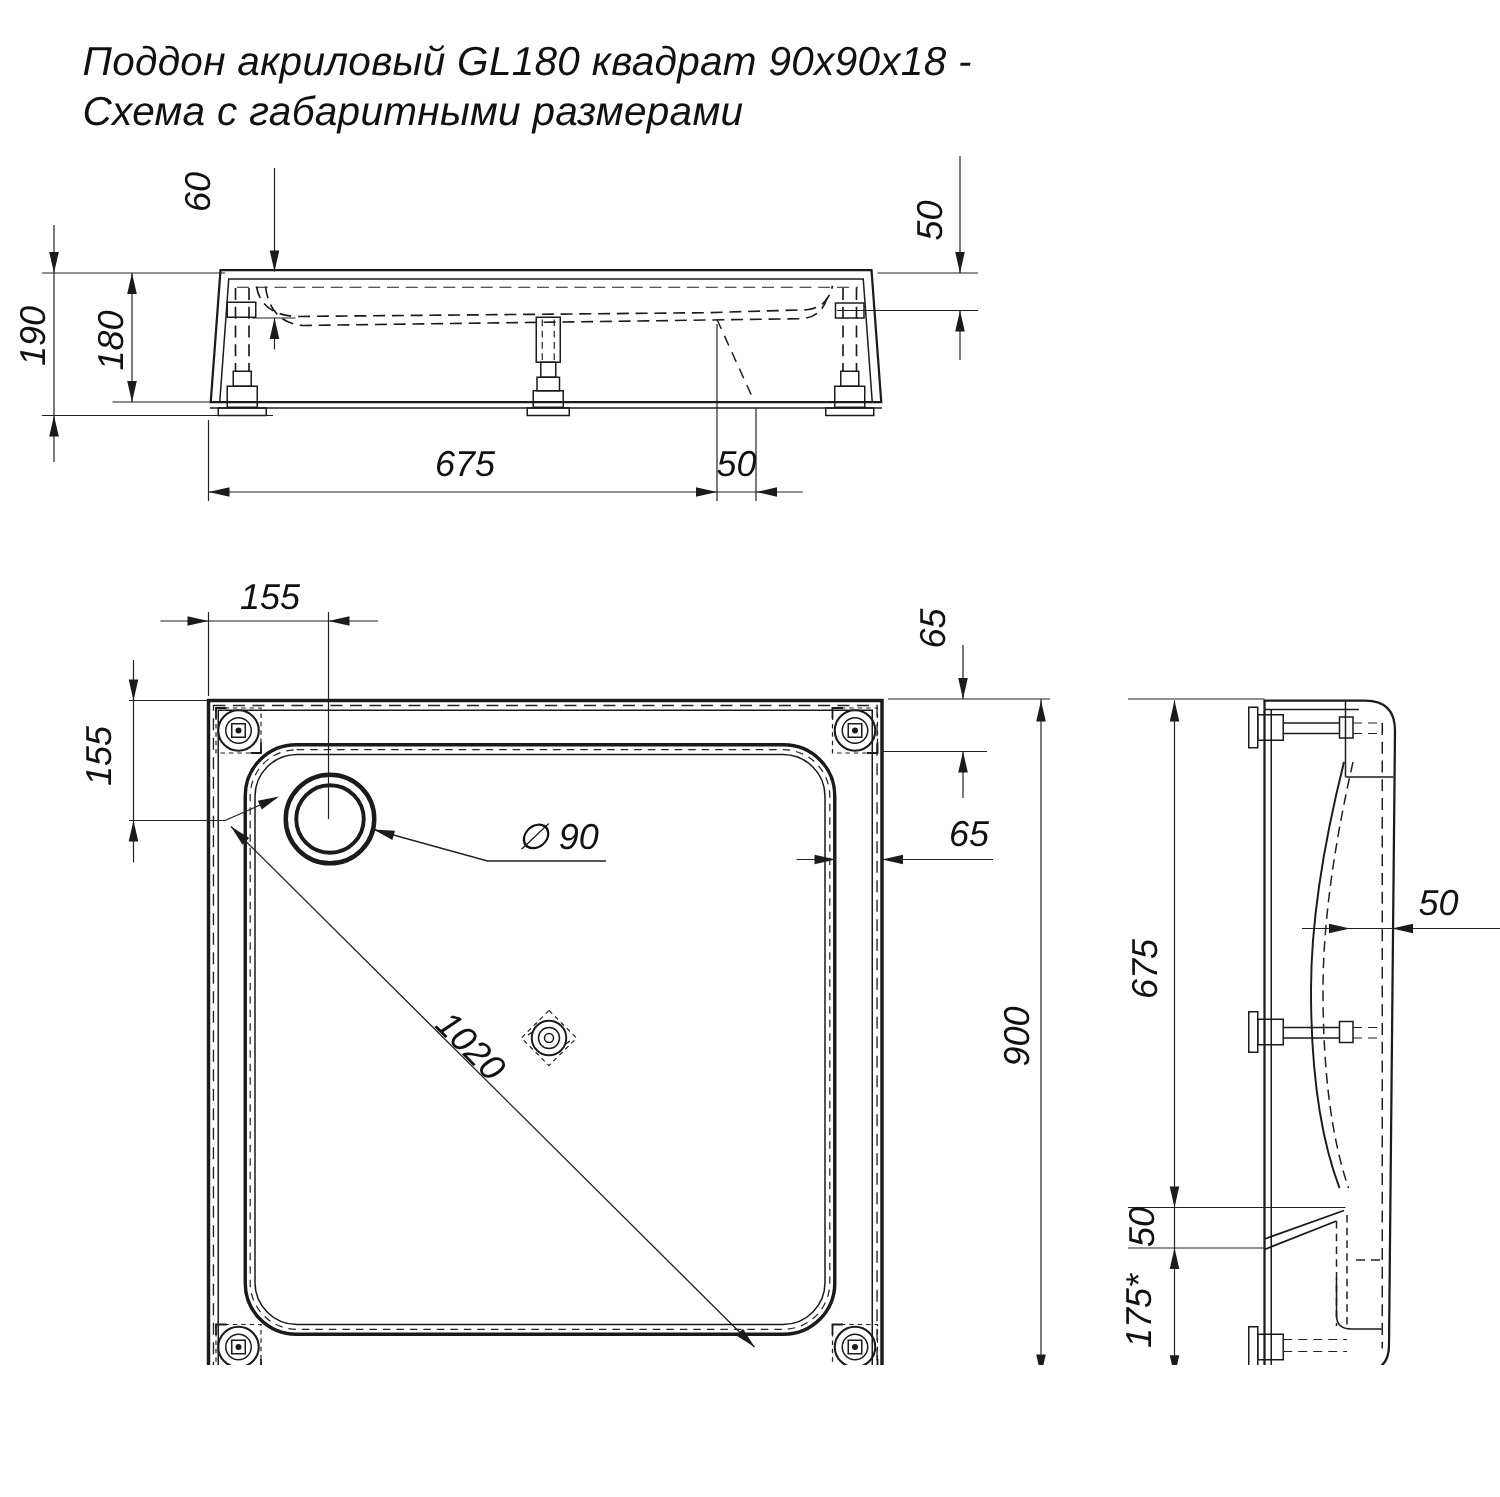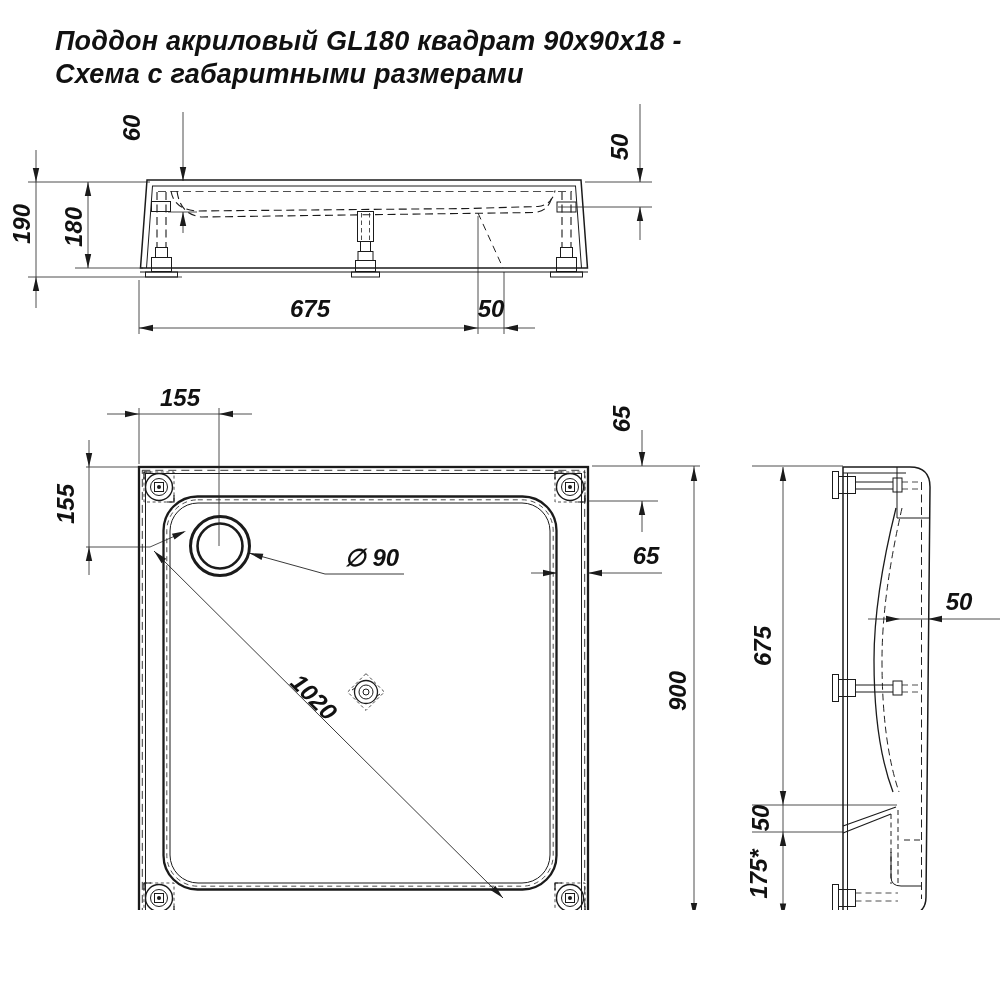--- a/index.html
+++ b/index.html
@@ -1,16 +1,16 @@
 <!DOCTYPE html>
 <html><head>
 <meta charset="utf-8">
 <style>
   html,body{margin:0;padding:0;background:#ffffff;}
-  .page{width:1000px;height:910px;background:#fff;position:relative;overflow:hidden;font-weight:bold;}
+  .page{width:1000px;height:910px;background:#fff;position:relative;overflow:hidden;}
   svg{display:block;}
   text{font-family:"Liberation Sans",sans-serif;font-style:italic;fill:#111;}
   .ttl{font-size:27px;letter-spacing:.2px;}
   .dimtxt{font-size:24px;}
   .ln{stroke:#1b1b1b;fill:none;stroke-width:1.5;stroke-linecap:butt;}
   .bold{stroke-width:2.3;}
   .th{stroke-width:1;}
   .md{stroke-width:1.2;}
   .dsh{stroke-dasharray:8 4.5;stroke-width:1.1;}
   .dshf{stroke-dasharray:4.5 3;stroke-width:.9;}

